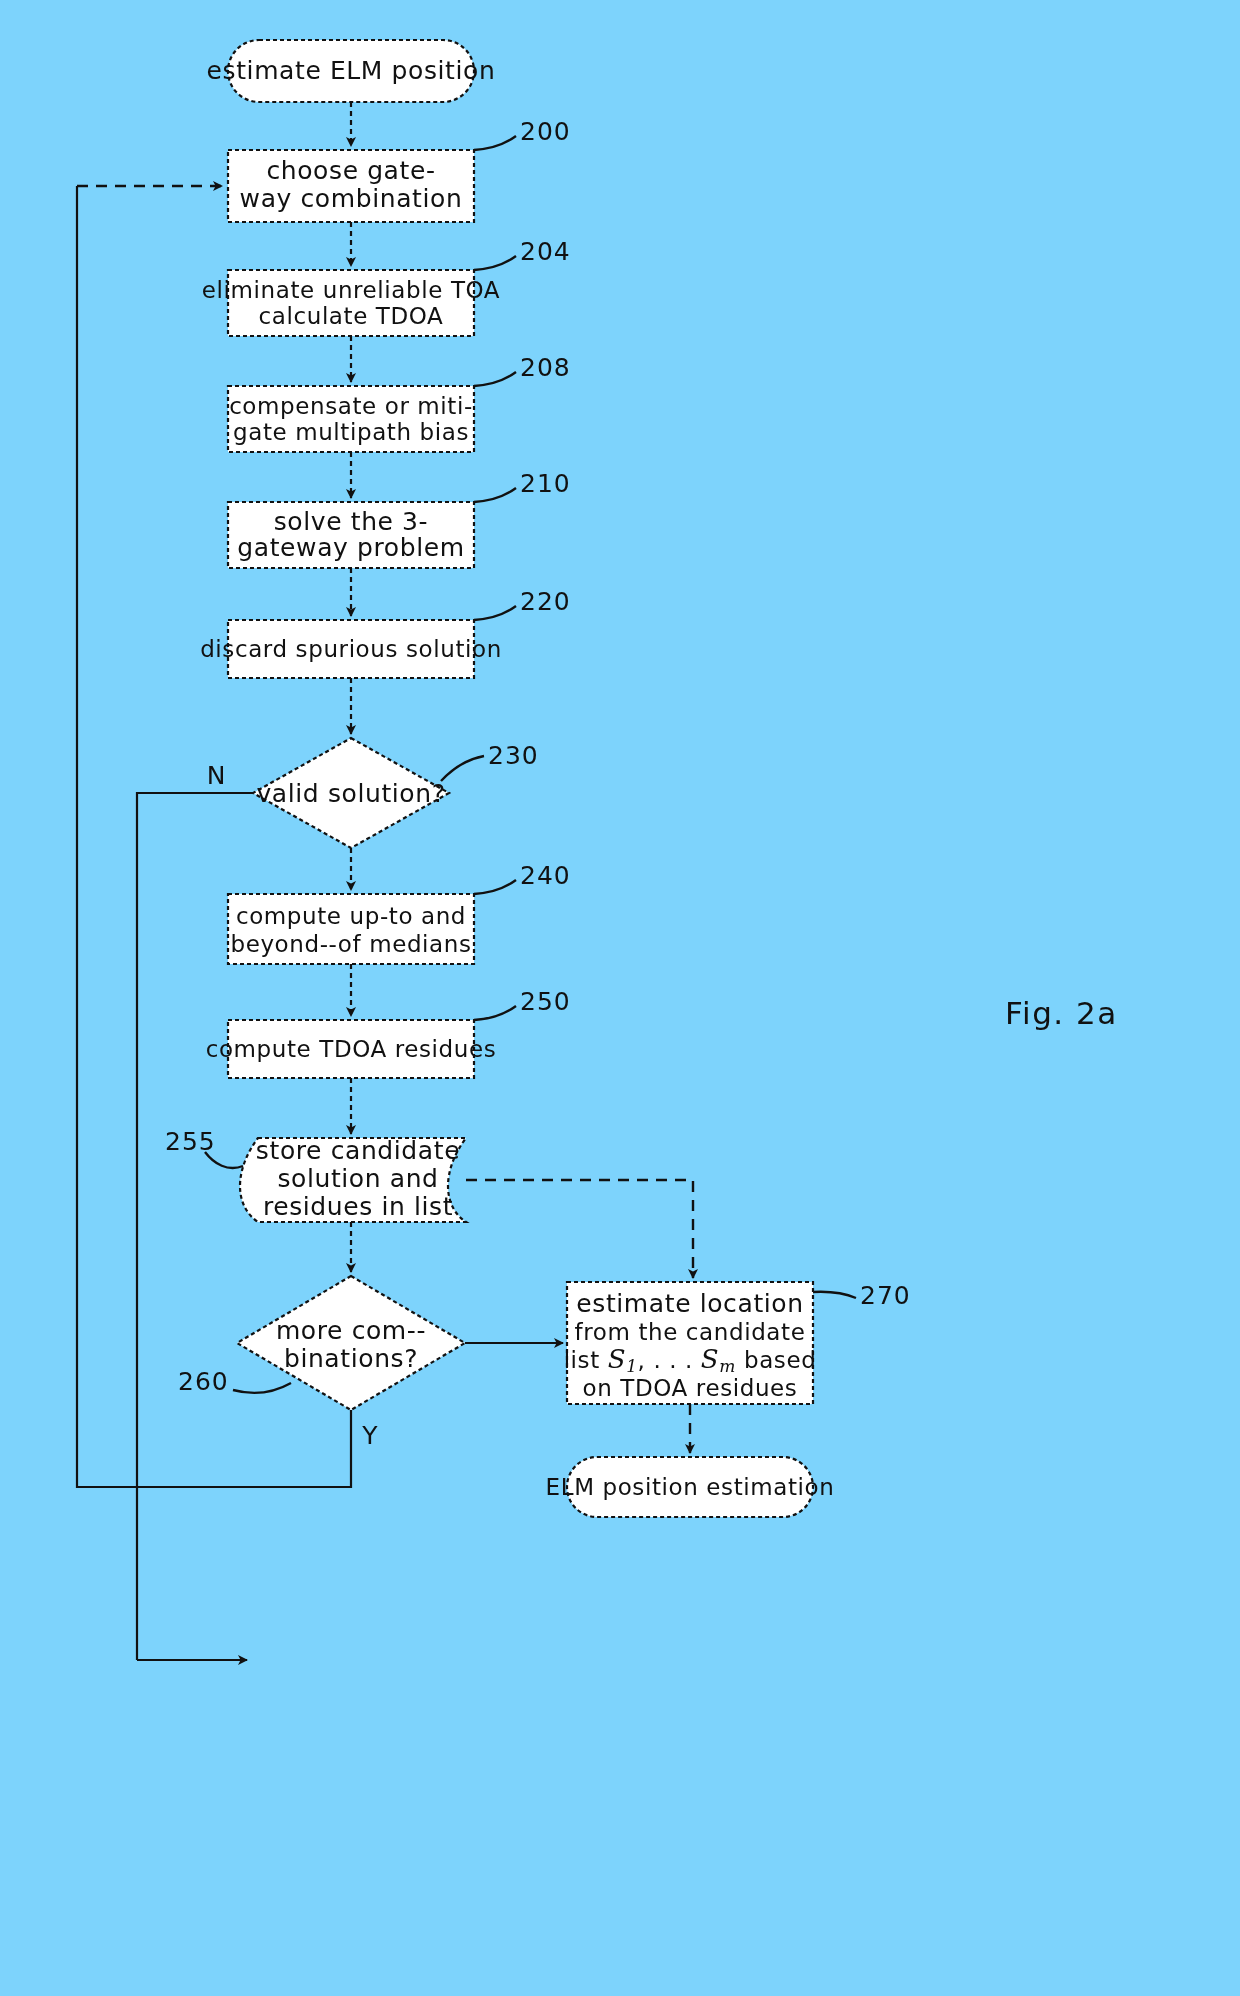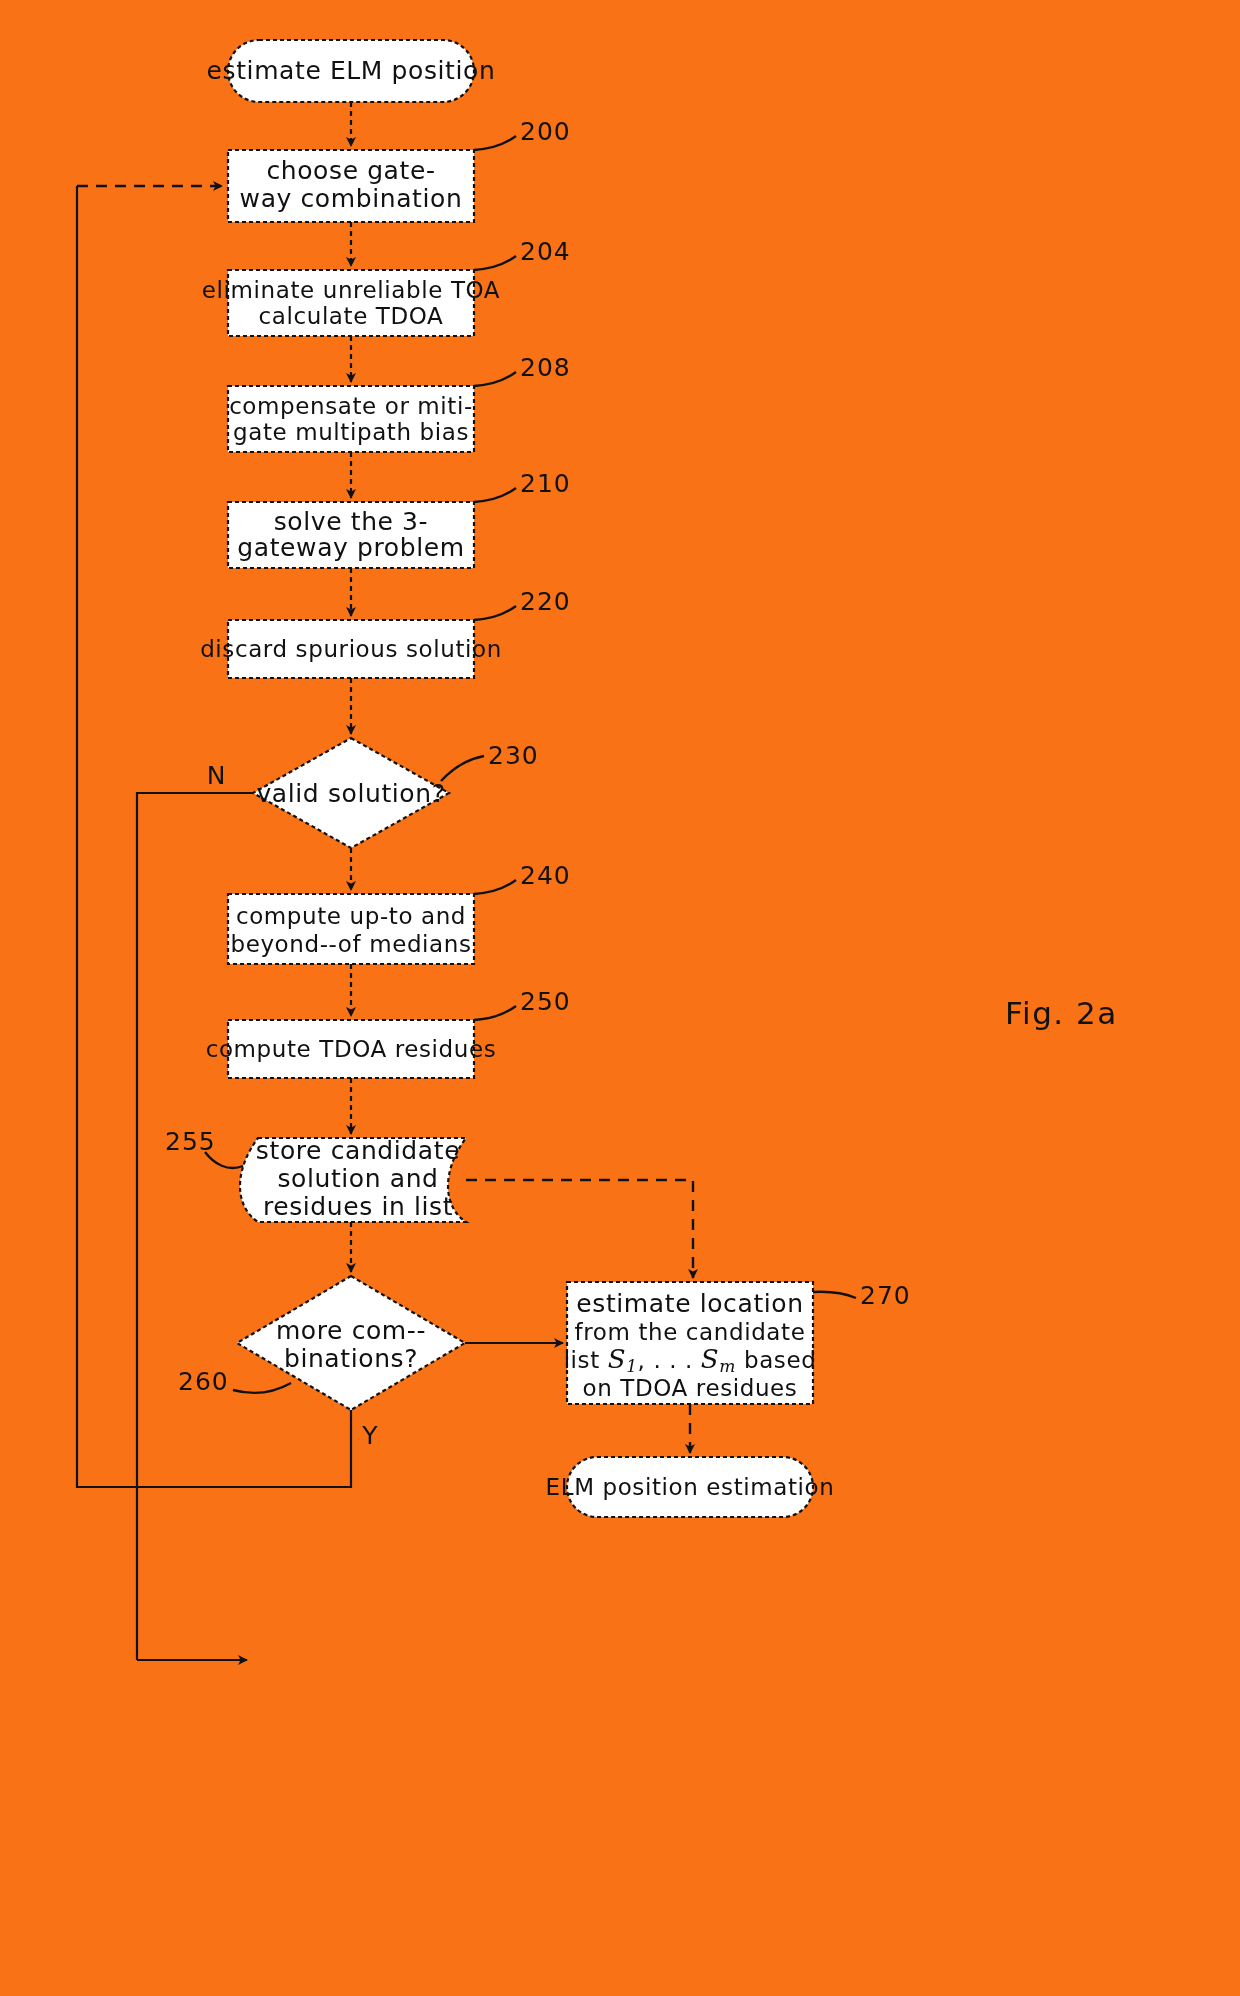--- a/index.html
+++ b/index.html
@@ -8,21 +8,21 @@
     padding: 0;
     background: #ffffff;
   }
   body {
     font-family: "DejaVu Sans", sans-serif;
   }
   #canvas {
     position: relative;
     width: 1240px;
     height: 1996px;
-    background: #f97316;
+    background: #7dd3fc;
     overflow: hidden;
   }
   svg#flow {
     position: absolute;
     top: 0;
     left: 0;
     width: 1240px;
     height: 1996px;
   }
   .node-label {

